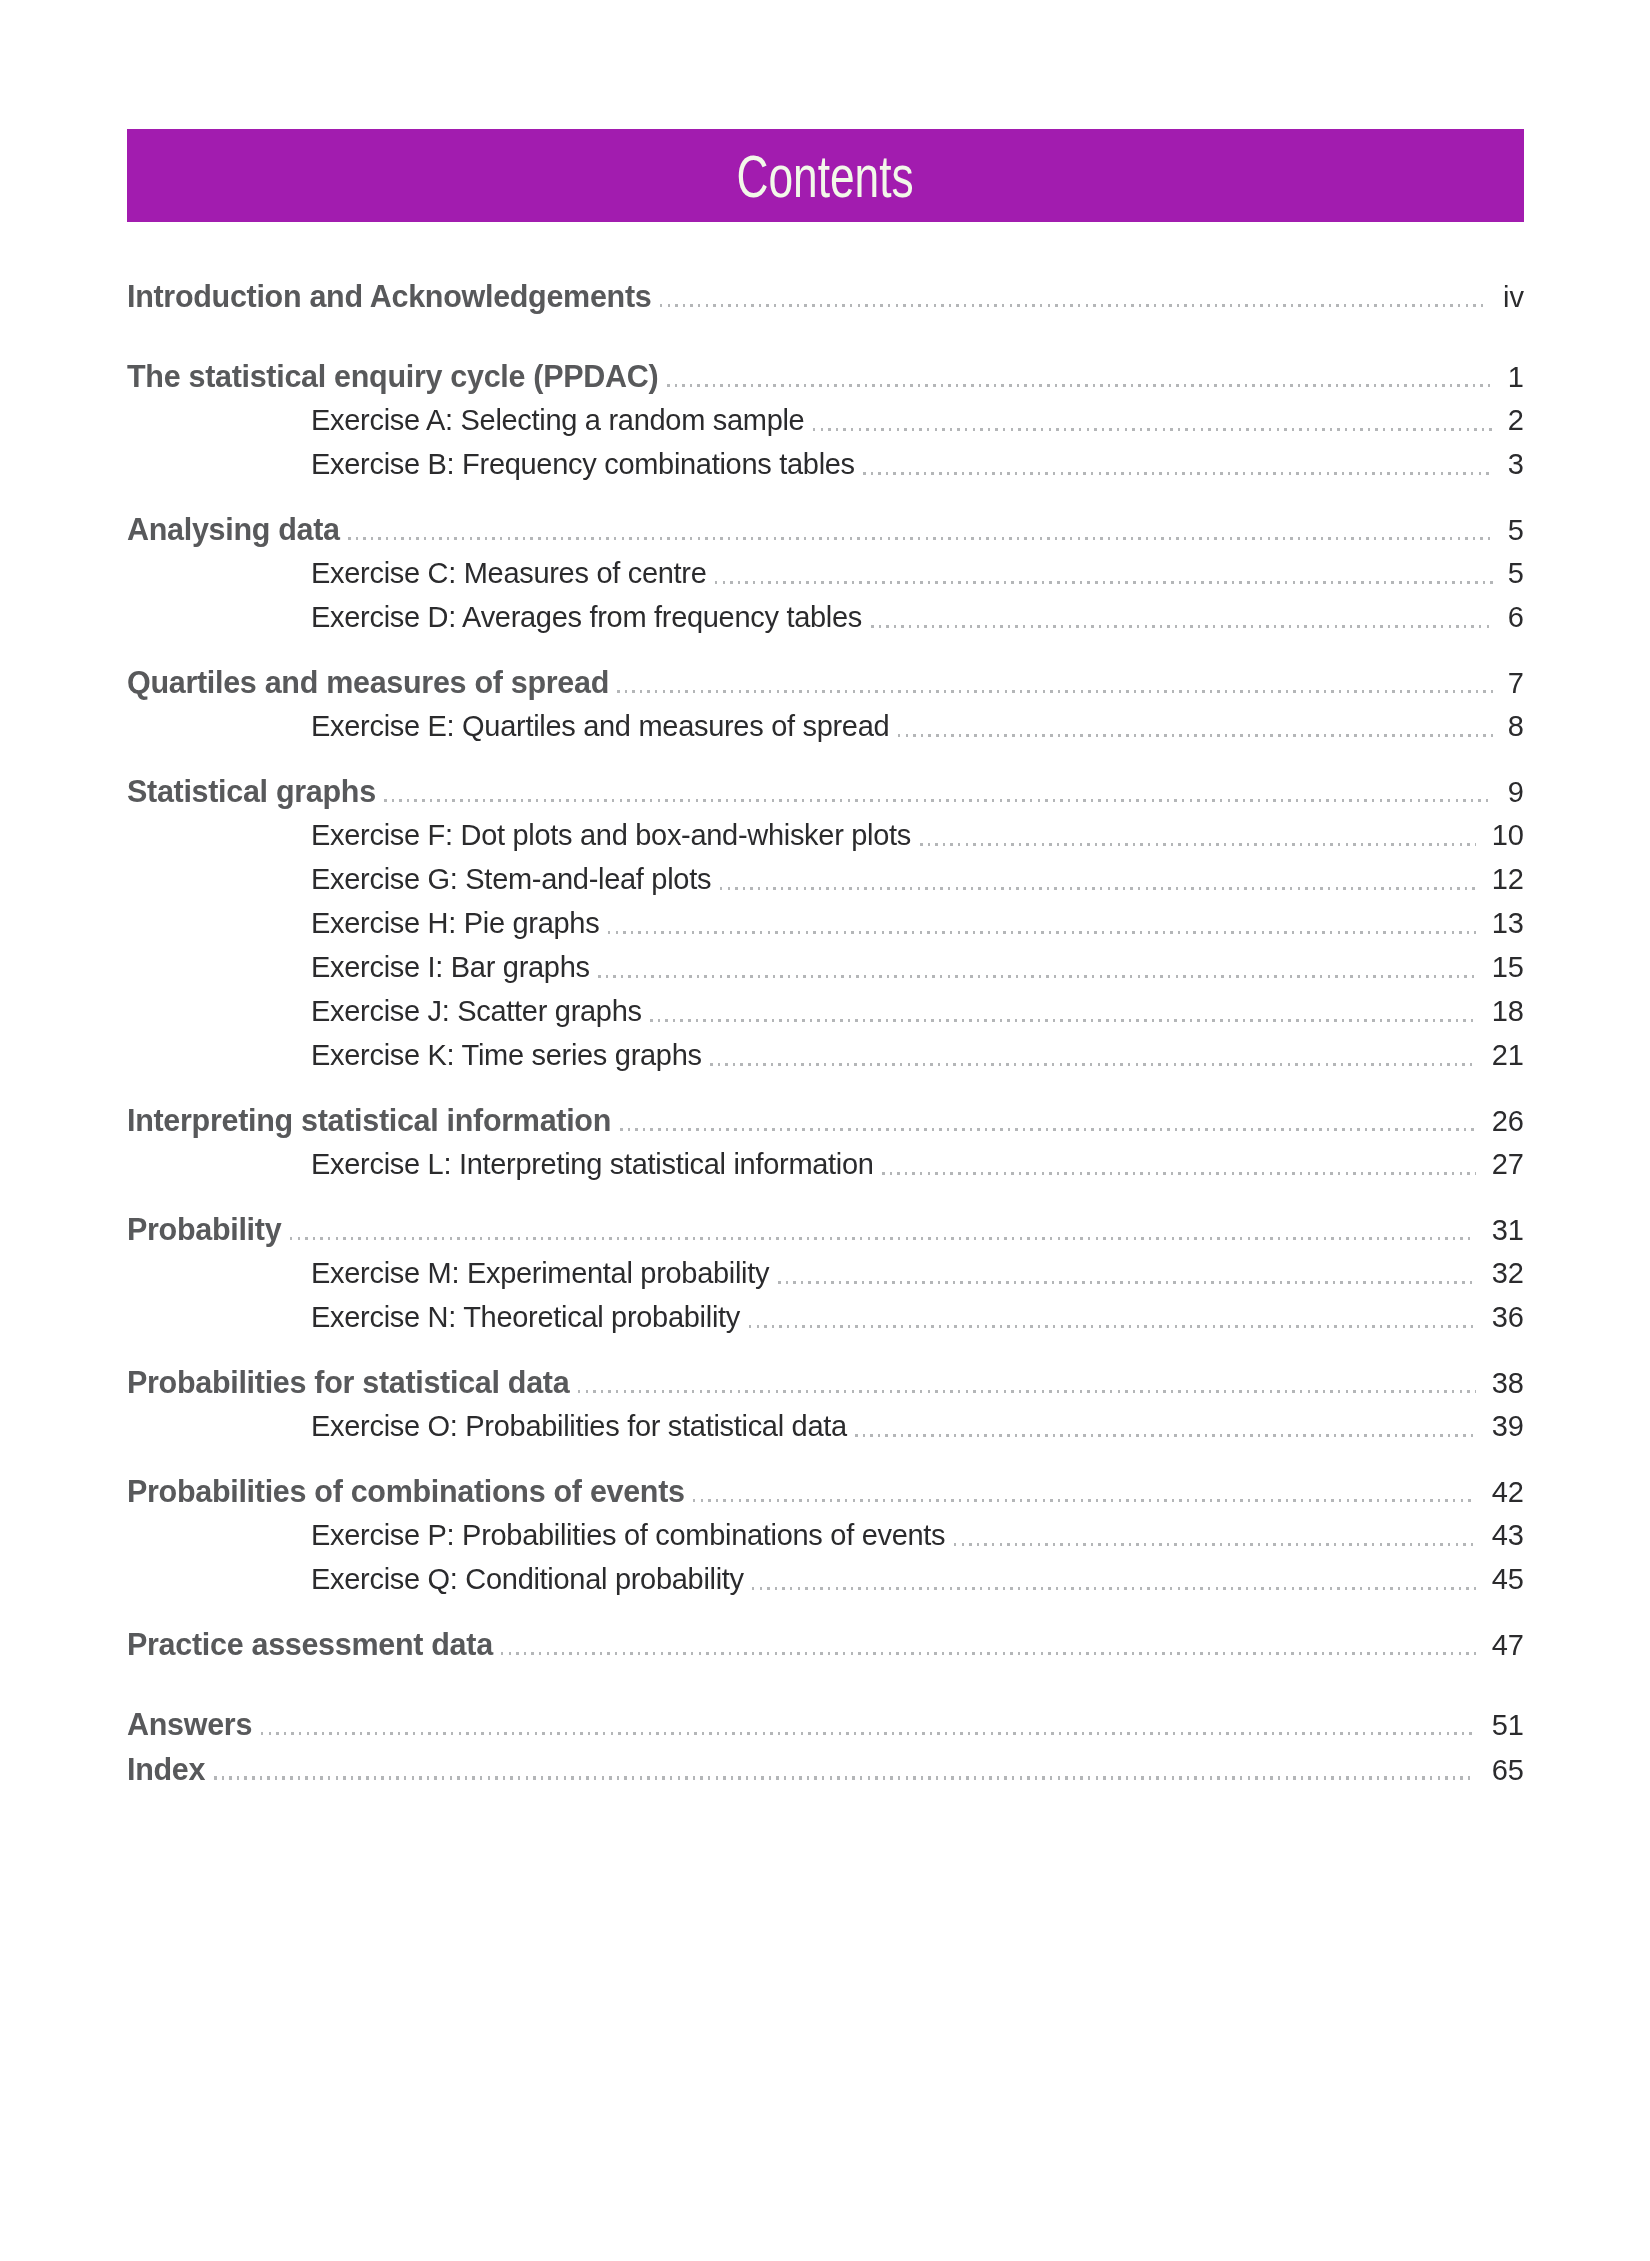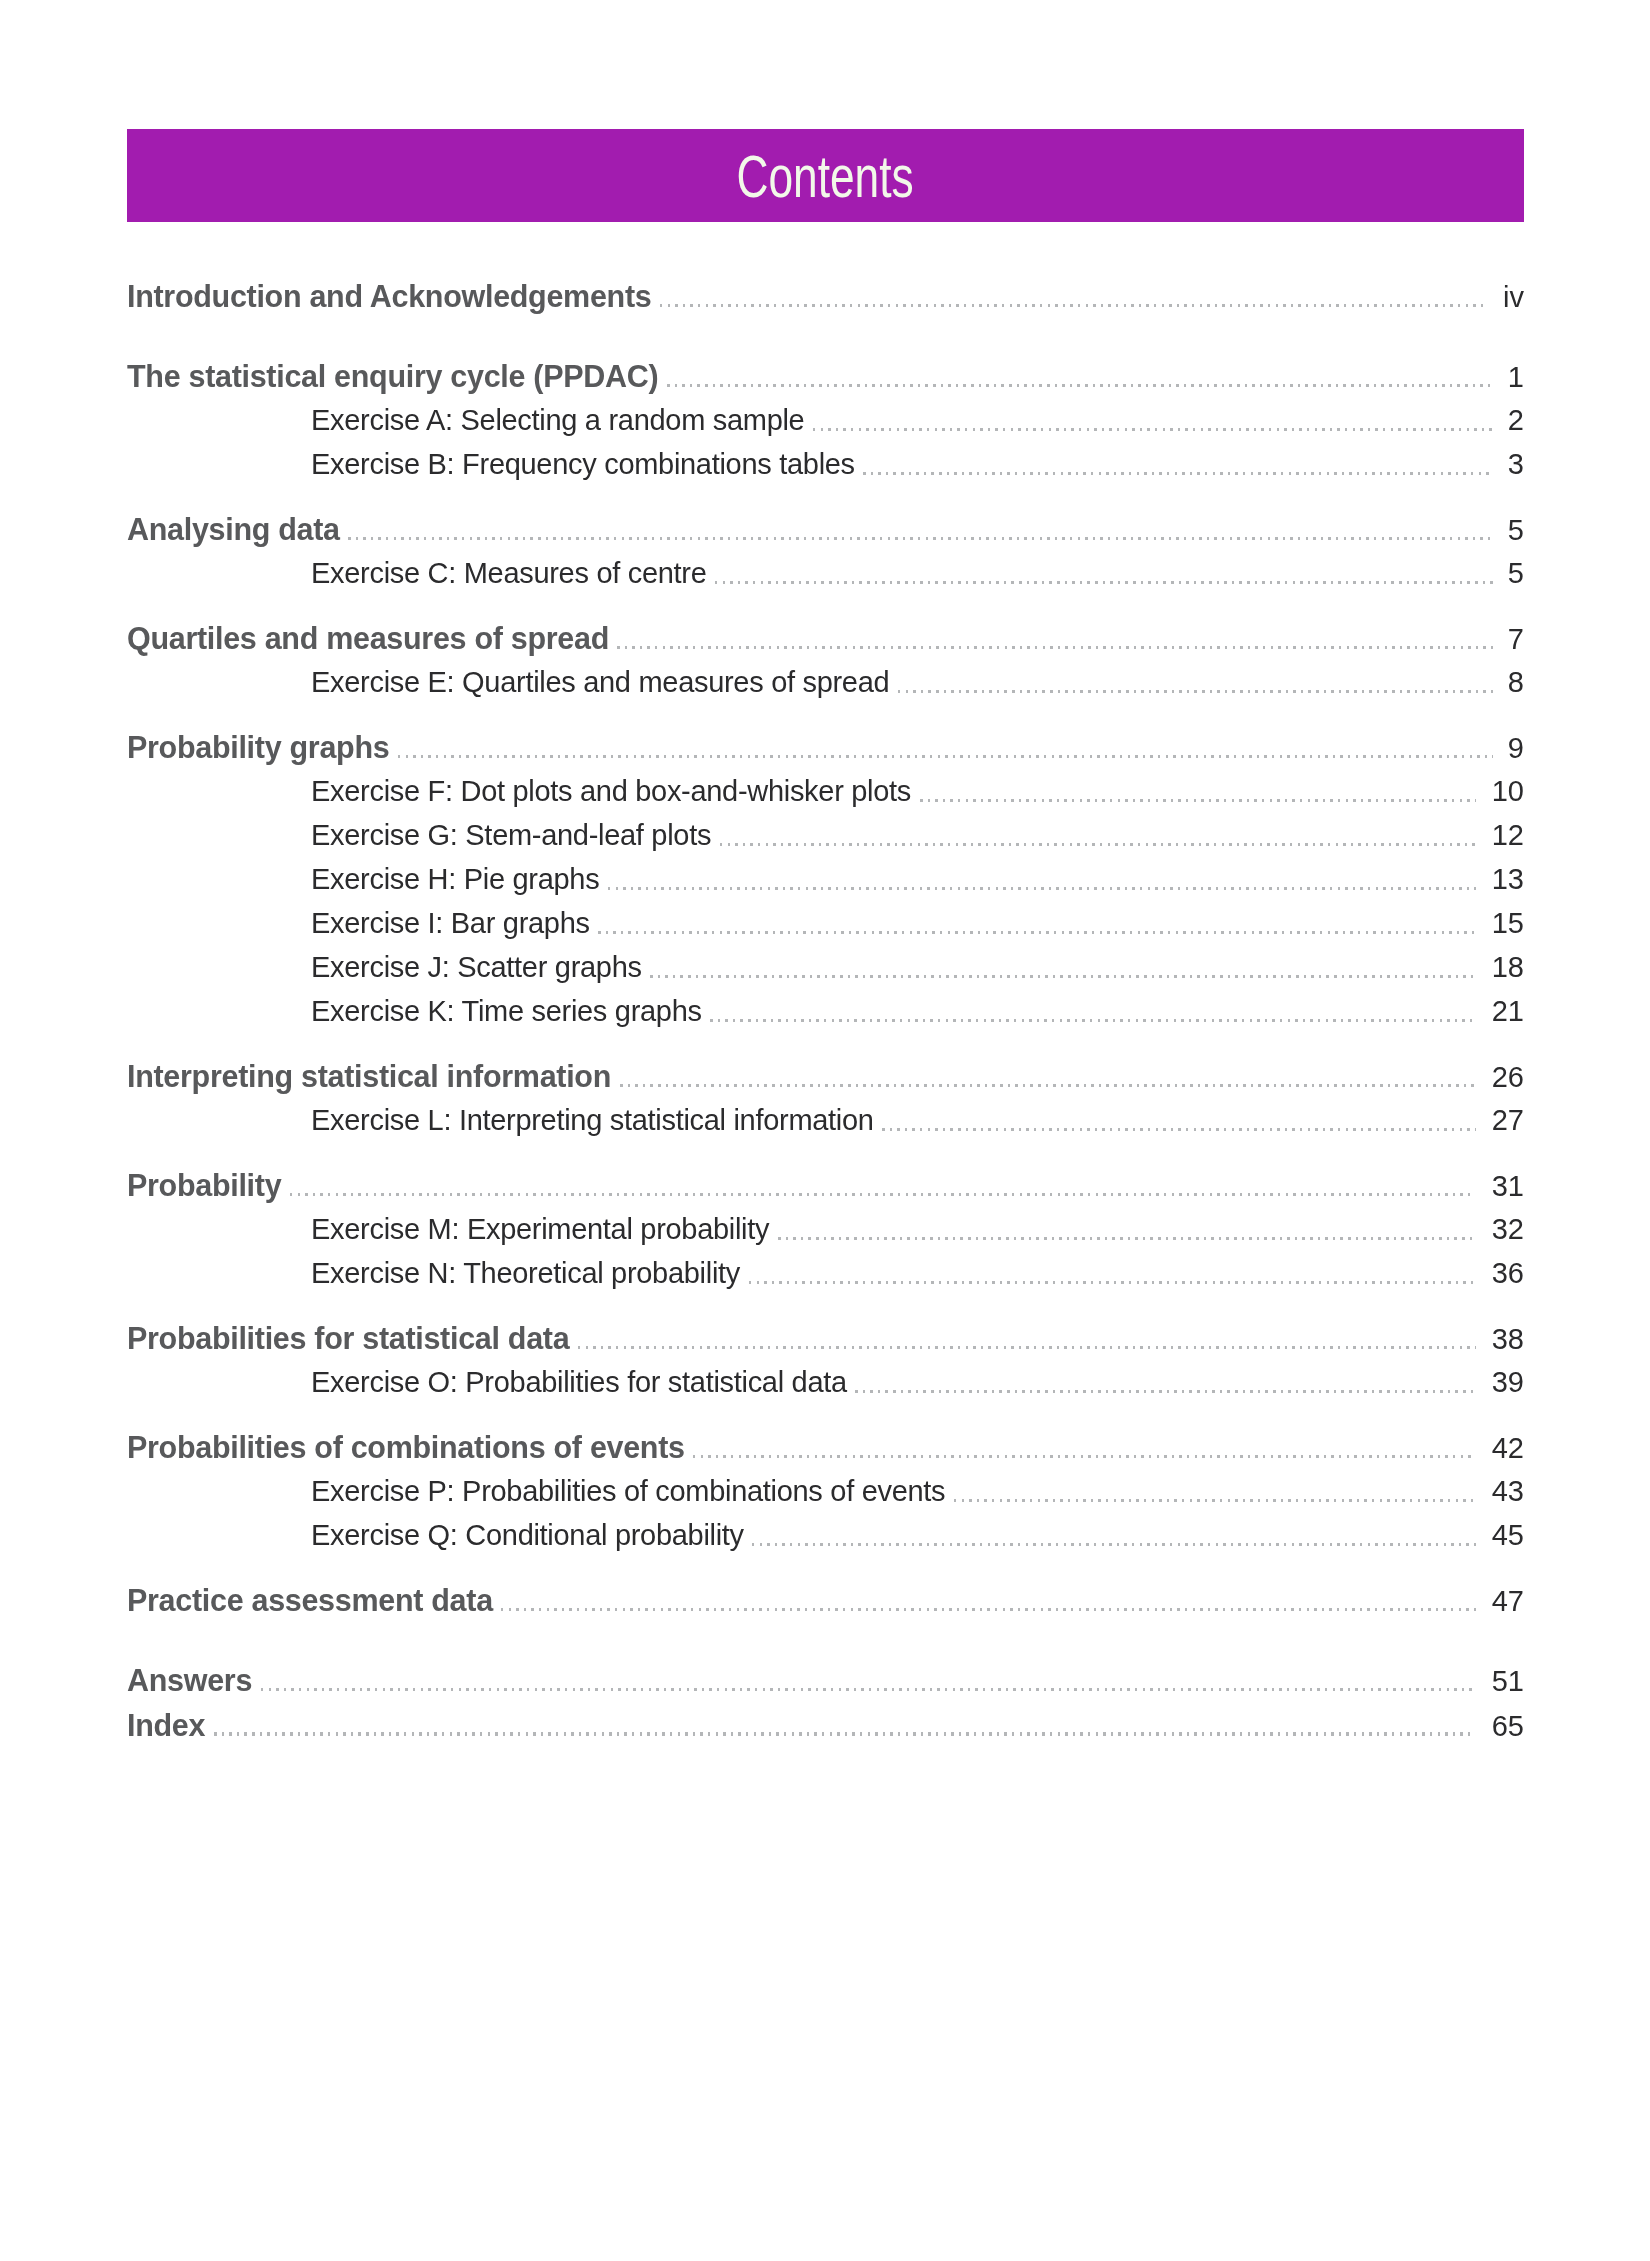--- a/index.html
+++ b/index.html
@@ -127,35 +127,40 @@
       <span class="toc-dots"></span>
       <span class="toc-page">5</span>
     </div>
 
     <div class="toc-row exercise">
       <span class="toc-label">Exercise C: Measures of centre</span>
       <span class="toc-dots"></span>
       <span class="toc-page">5</span>
     </div>
 
+    <div class="toc-row exercise">
+      <span class="toc-label">Exercise D: Averages from frequency tables</span>
+      <span class="toc-dots"></span>
+      <span class="toc-page">6</span>
+    </div>
 
     <div class="toc-row section">
       <span class="toc-label">Quartiles and measures of spread</span>
       <span class="toc-dots"></span>
       <span class="toc-page">7</span>
     </div>
 
     <div class="toc-row exercise">
       <span class="toc-label">Exercise E: Quartiles and measures of spread</span>
       <span class="toc-dots"></span>
       <span class="toc-page">8</span>
     </div>
 
     <div class="toc-row section">
-      <span class="toc-label">Probability graphs</span>
+      <span class="toc-label">Statistical graphs</span>
       <span class="toc-dots"></span>
       <span class="toc-page">9</span>
     </div>
 
     <div class="toc-row exercise">
       <span class="toc-label">Exercise F: Dot plots and box-and-whisker plots</span>
       <span class="toc-dots"></span>
       <span class="toc-page">10</span>
     </div>
 

